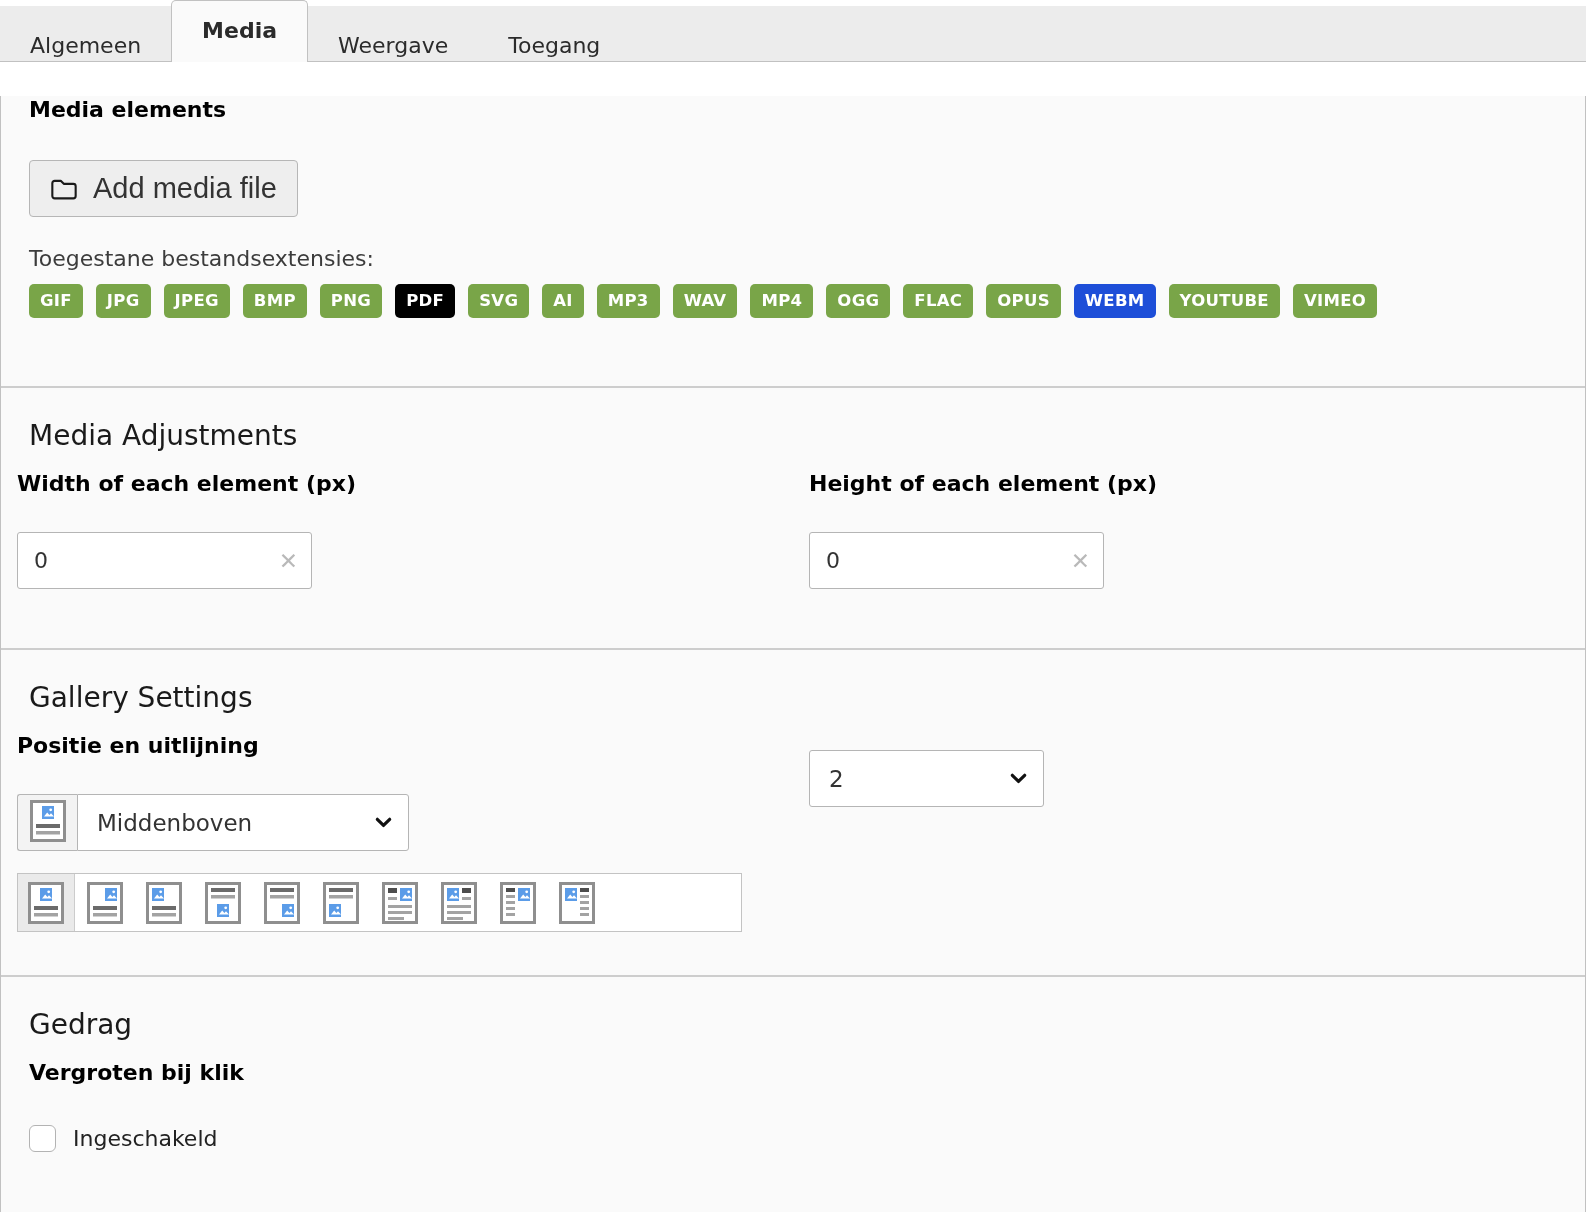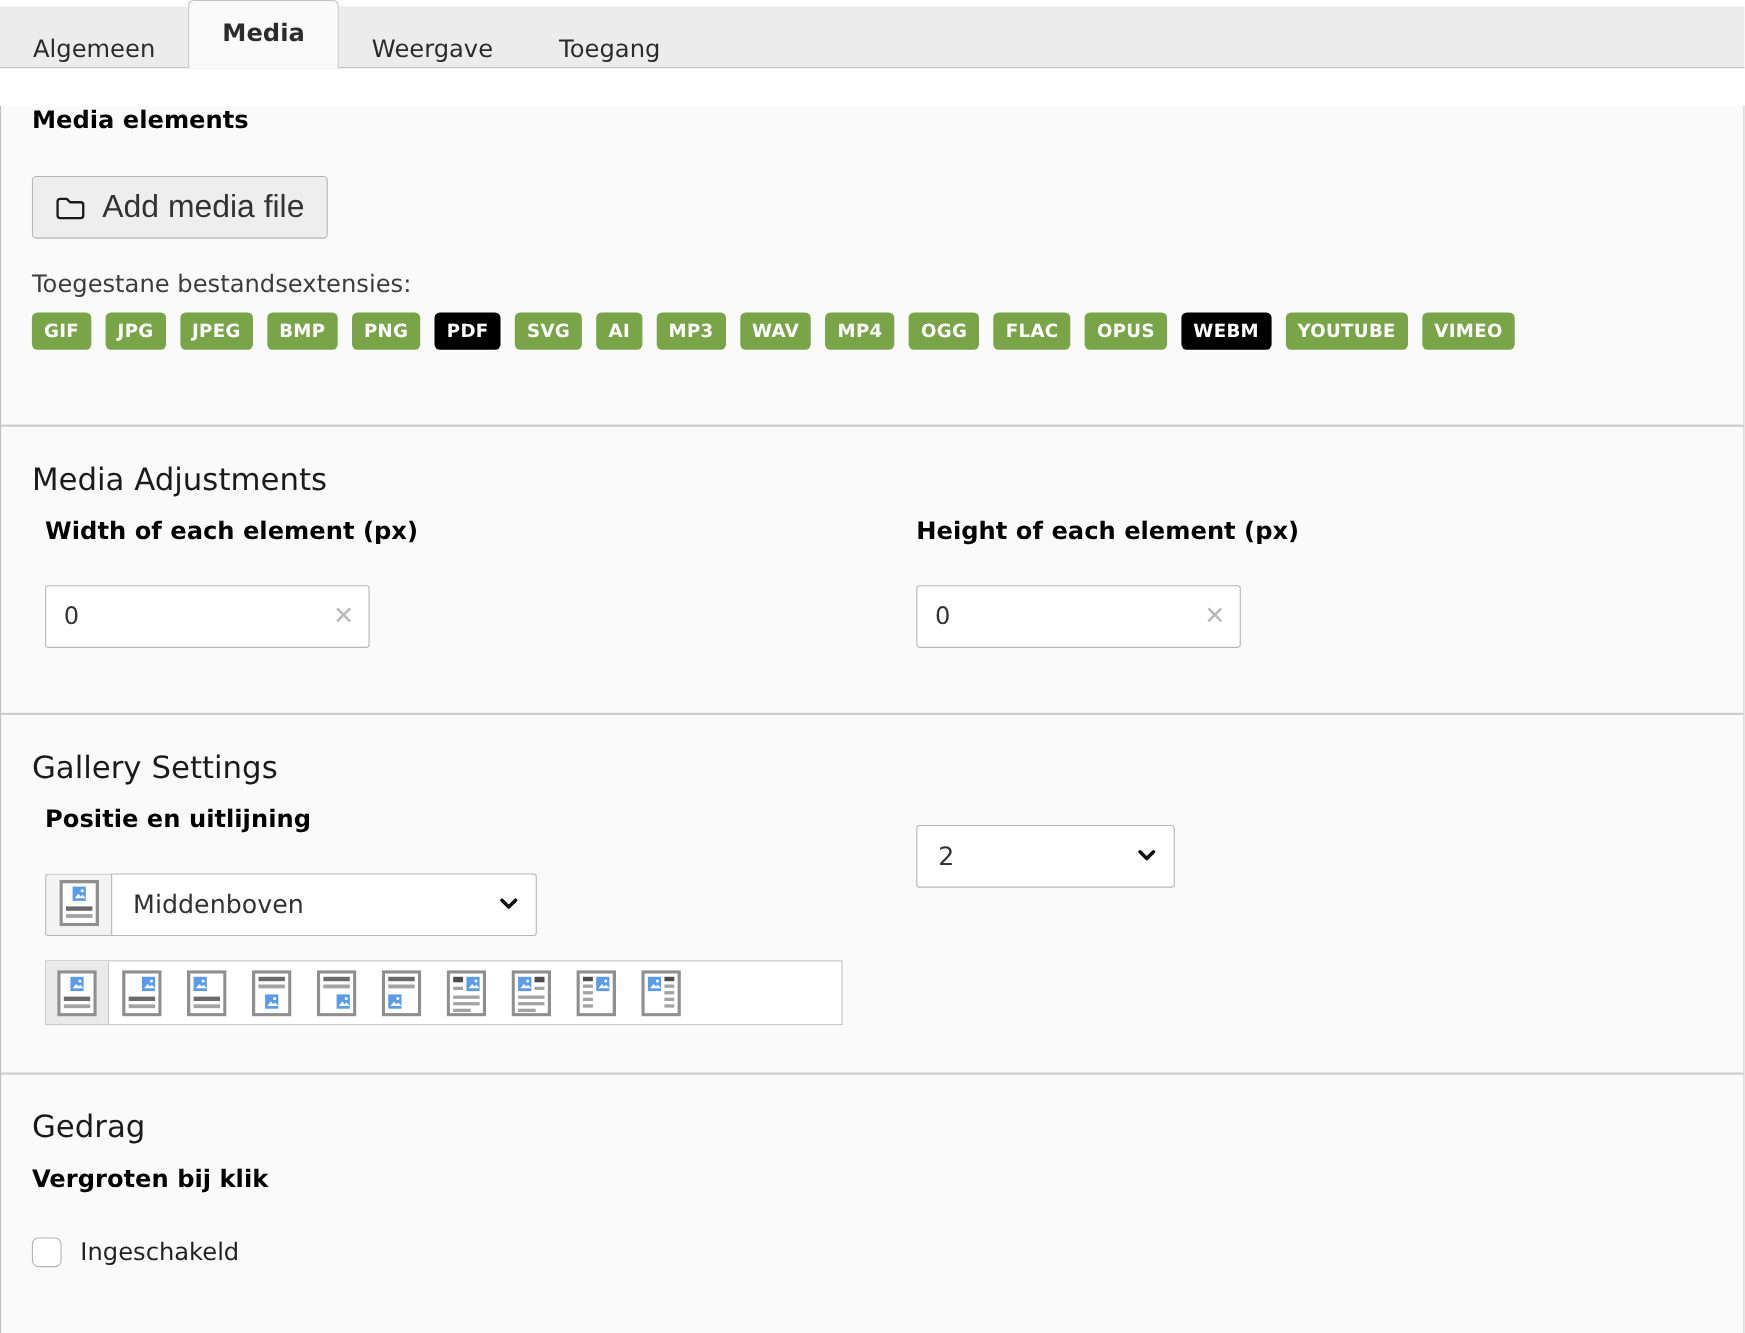--- a/index.html
+++ b/index.html
@@ -19,21 +19,21 @@
   
   .panel { background:#fafafa; border:1px solid #c1c1c1; border-top:none;
     min-height:1150px; }
   .sec { min-height:262px; }
   .sec + .sec { border-top:2px solid #cdcdcd; }
   .sec-media-elements { min-height:290px; }
   .sec-gallery { min-height:327px; }
   .sec-behaviour { min-height:270px; }
   .sec > *:not(.row) { margin-left:28px; margin-right:28px; }
   .row { display:flex; }
-  .col { width:50%; padding-left:40px; }
+  .col { width:50%; padding-left:16px; }
 
   h2.group-label { font-size:22px; font-weight:bold; color:#000; margin-top:34px; line-height:28px; }
   h1.sec-title { font-size:28px; font-weight:400; color:#1a1a1a; margin-top:30px; line-height:36px; }
   .field-label { font-size:22px; font-weight:bold; color:#000; line-height:28px; margin-top:16px; }
 
   
   .btn { display:inline-flex; align-items:center; gap:15px; margin-top:36px;
     height:57px; padding:0 20px; background:#eeeeee; border:1px solid #b6b6b6;
     border-radius:4px; font-size:29px; color:#333; cursor:pointer; }
 
@@ -50,21 +50,21 @@
     color:#b9b9b9; font-size:23px; font-weight:bold; cursor:pointer; line-height:1; }
 
   
   .select-group { display:flex; margin-top:34px; }
   .select-addon { width:60px; height:57px; background:#f3f3f3;
     border:1px solid #b5b5b5; border-right:none; border-radius:3px 0 0 3px;
     display:flex; align-items:center; justify-content:center; }
   .select { position:relative; height:57px; background:#fff; border:1px solid #b5b5b5;
     border-radius:3px; display:flex; align-items:center; padding:0 50px 0 19px;
     font-size:23px; color:#333; cursor:pointer; }
-  .select.grouped { border-radius:0 3px 3px 0; width:387px; }
+  .select.grouped { border-radius:0 3px 3px 0; width:332px; }
   .select.cols { width:235px; }
   .chev { position:absolute; right:16px; top:50%; transform:translateY(-50%); }
 
   
   .orient-bar { display:flex; margin-top:22px; width:725px; height:59px;
     border:1px solid #c3c3c3; background:#fff; }
   .orient-cell { width:59px; height:57px; display:flex; align-items:center;
     justify-content:center; cursor:pointer; }
   .orient-cell.selected { background:#eaeaea; border-right:1px solid #cccccc; width:57px; }
 
@@ -109,21 +109,21 @@
         <span class="badge" style="background: rgb(121, 165, 72);">PNG</span>
         <span class="badge" style="background: #000000;">PDF</span>
         <span class="badge" style="background: rgb(121, 165, 72);">SVG</span>
         <span class="badge" style="background: rgb(121, 165, 72);">AI</span>
         <span class="badge" style="background: rgb(121, 165, 72);">MP3</span>
         <span class="badge" style="background: rgb(121, 165, 72);">WAV</span>
         <span class="badge" style="background: rgb(121, 165, 72);">MP4</span>
         <span class="badge" style="background: rgb(121, 165, 72);">OGG</span>
         <span class="badge" style="background: rgb(121, 165, 72);">FLAC</span>
         <span class="badge" style="background: rgb(121, 165, 72);">OPUS</span>
-        <span class="badge" style="background: #000000;">WEBM</span>
+        <span class="badge" style="background: #1d4ed8;">WEBM</span>
         <span class="badge" style="background: rgb(121, 165, 72);">YOUTUBE</span>
         <span class="badge" style="background: rgb(121, 165, 72);">VIMEO</span>
       </div>
   </div>
 
   <div class="sec">
     <h1 class="sec-title">Media Adjustments</h1>
     <div class="row">
       <div class="col">
         <div class="field-label">Width of each element (px)</div>

